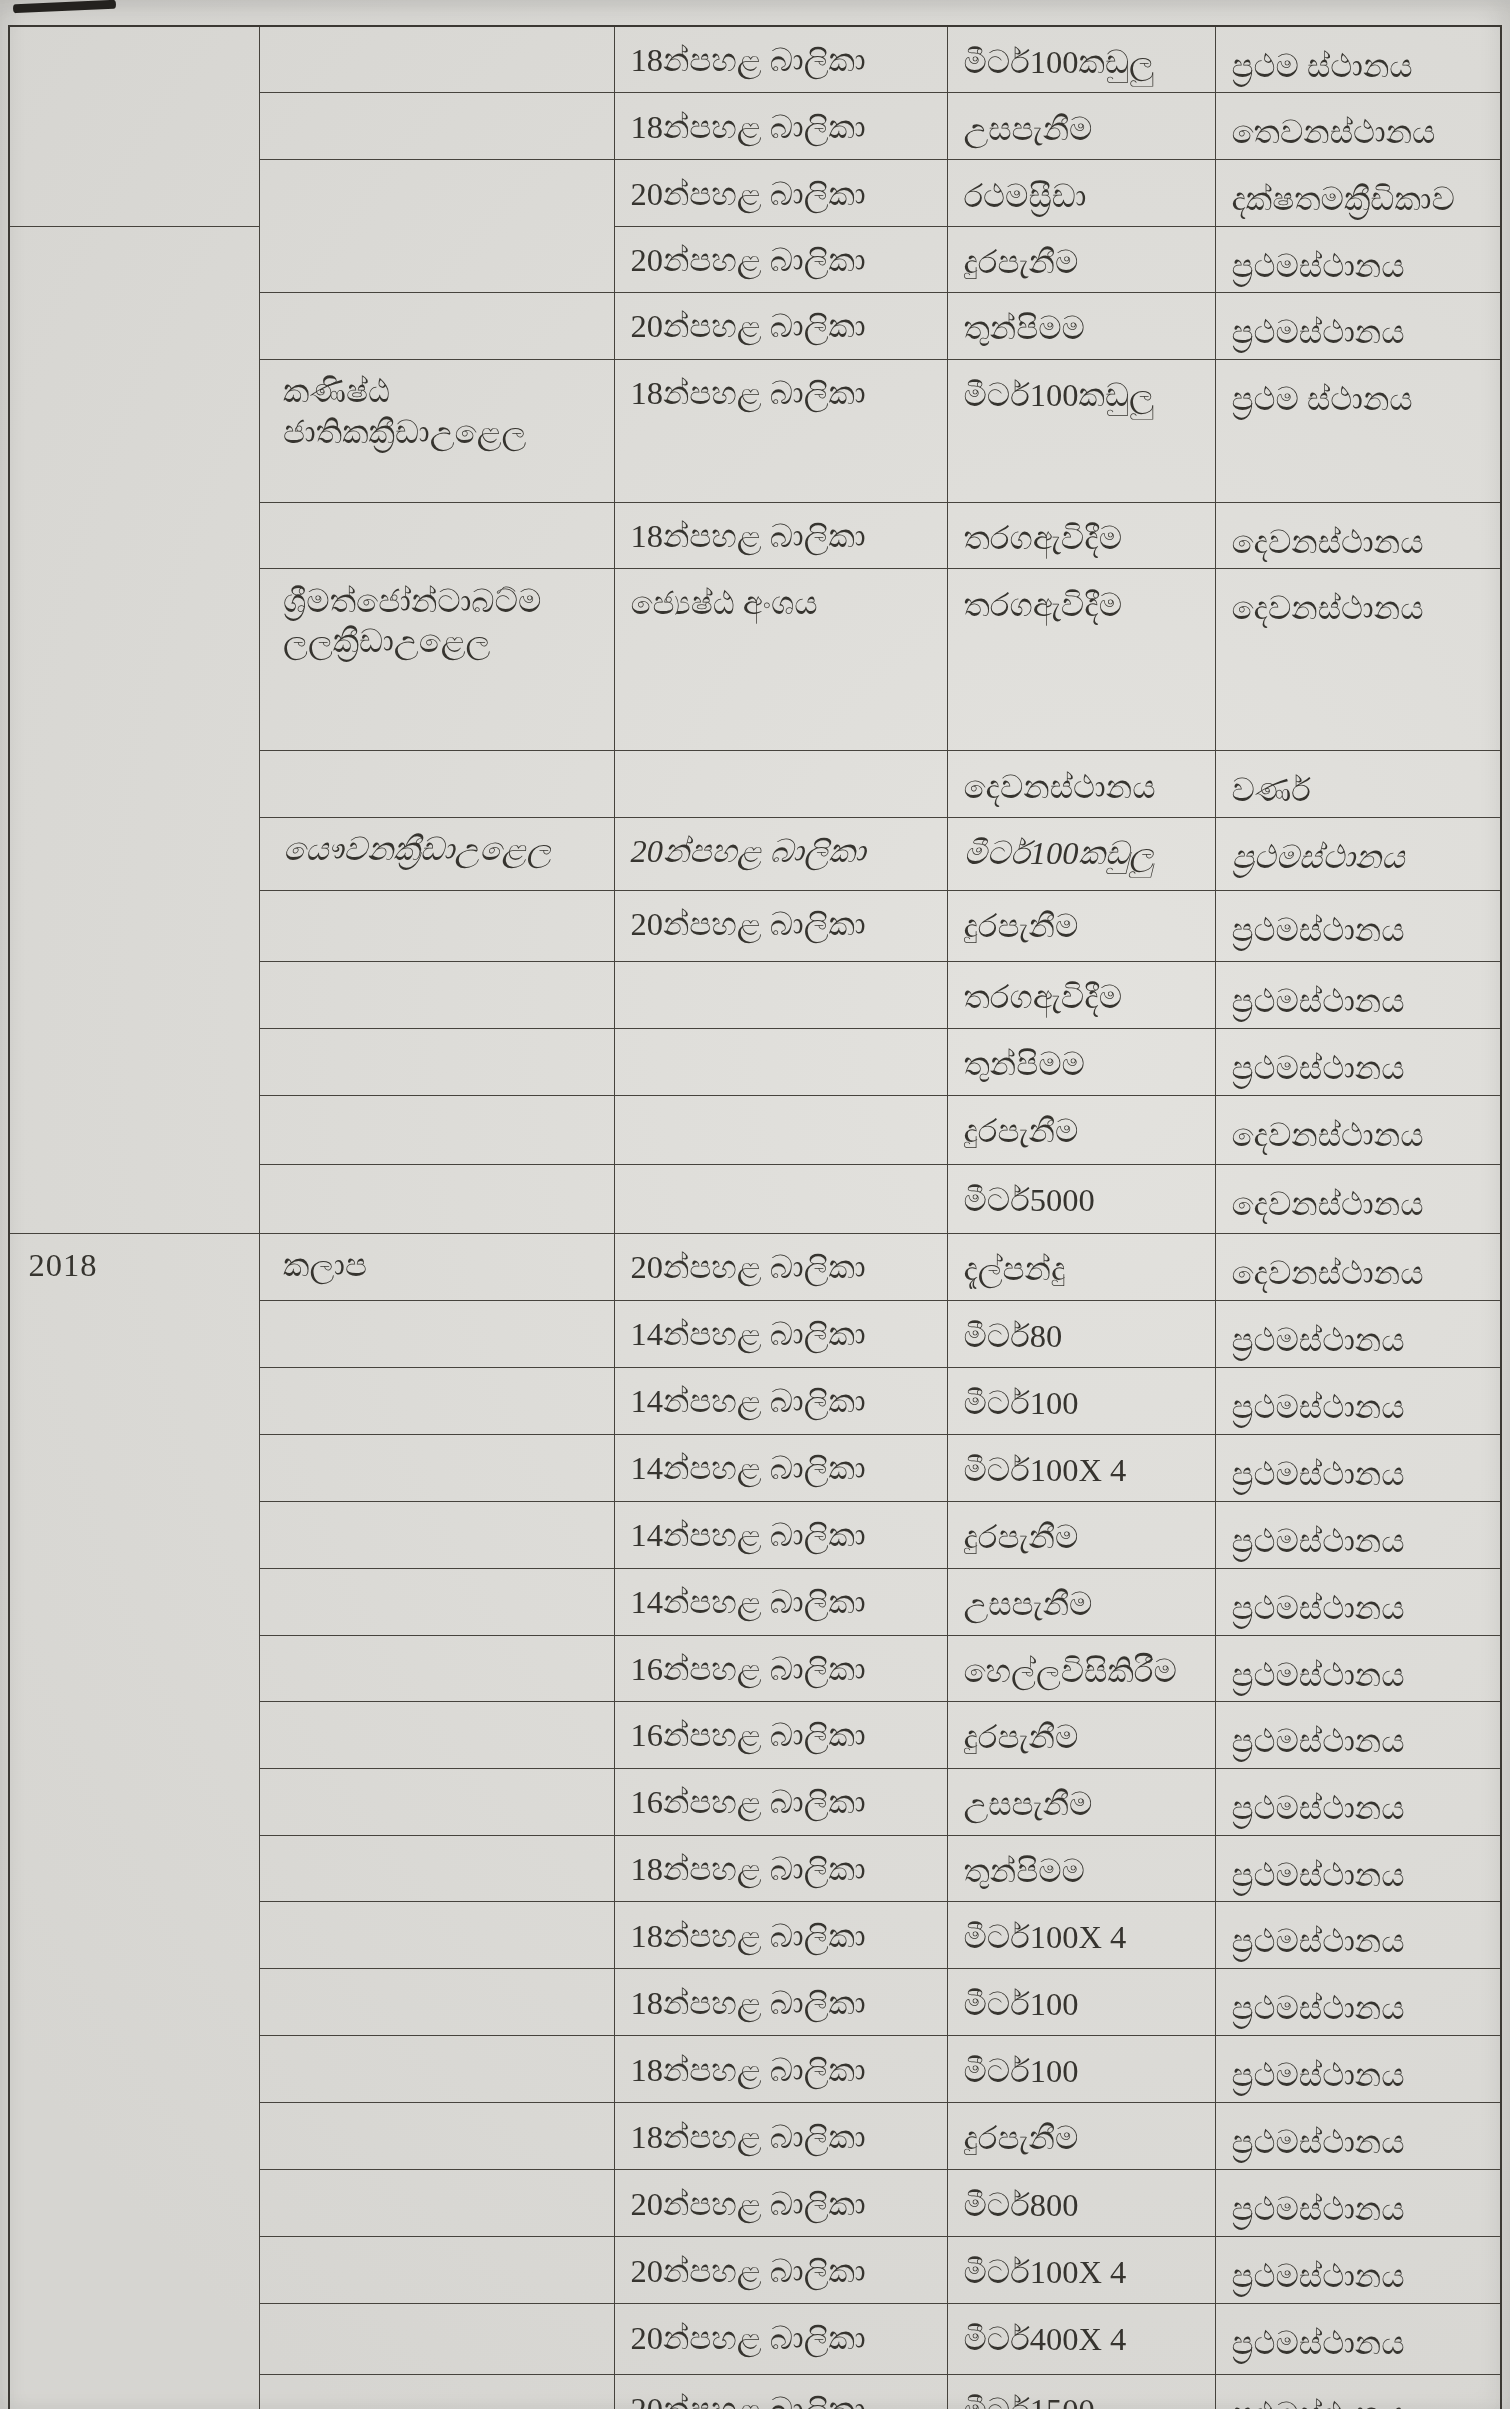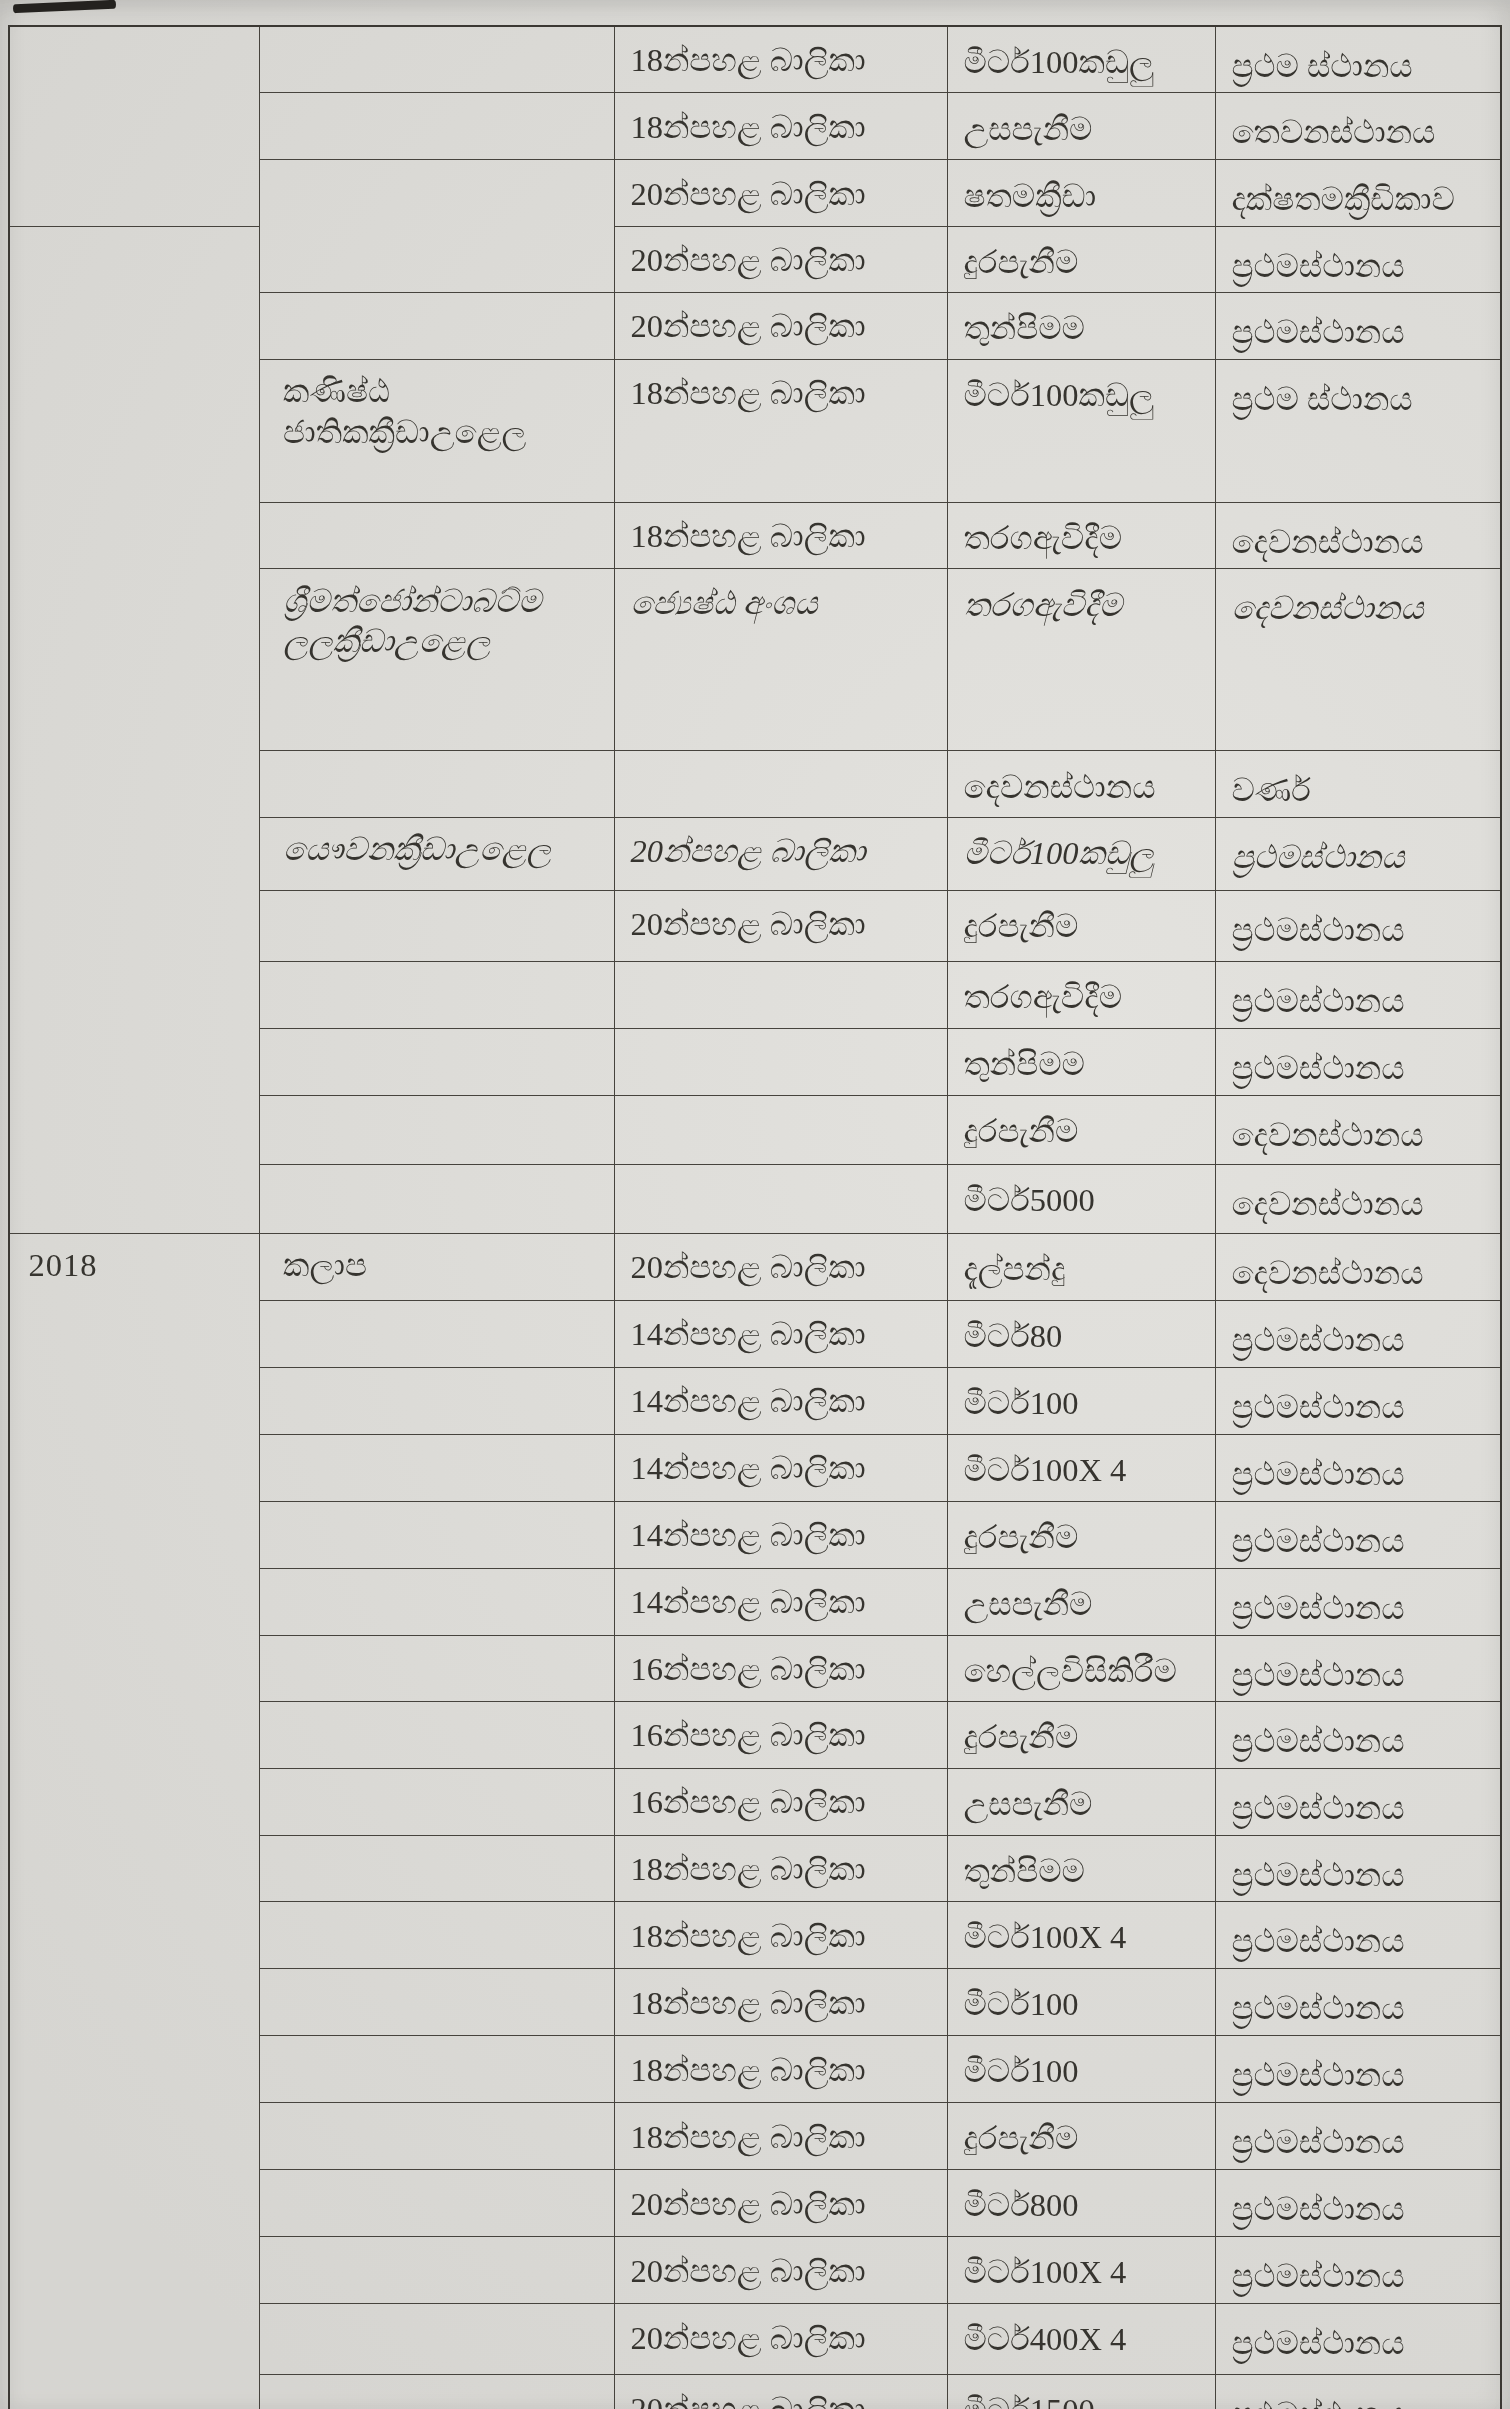--- a/index.html
+++ b/index.html
@@ -72,21 +72,21 @@
         </tr>
         <tr style="height: 67px;">
           <td class="c-meet"></td>
           <td class="c-age">18න්පහළ බාලිකා</td>
           <td class="c-event">උසපැනීම</td>
           <td class="c-result">තෙවනස්ථානය</td>
         </tr>
         <tr style="height: 54px;">
           <td class="c-meet" rowspan="2"></td>
           <td class="c-age">20න්පහළ බාලිකා</td>
-          <td class="c-event">ෂතමක්‍රීඩා</td>
+          <td class="c-event">රථමස්‍රීඩා</td>
           <td class="c-result">දක්ෂතමක්‍රීඩිකාව</td>
         </tr>
         <tr style="height: 65px;">
           <td class="c-year" rowspan="12"></td>
           <td class="c-age">20න්පහළ බාලිකා</td>
           <td class="c-event">දුරපැනීම</td>
           <td class="c-result">ප්‍රථමස්ථානය</td>
         </tr>
         <tr style="height: 67px;">
           <td class="c-meet"></td>
@@ -100,21 +100,21 @@
           <td class="c-age">18න්පහළ බාලිකා</td>
           <td class="c-event">මීටර්100කඩුලු</td>
           <td class="c-result">ප්‍රථම ස්ථානය</td>
         </tr>
         <tr style="height: 59px;">
           <td class="c-meet"></td>
           <td class="c-age">18න්පහළ බාලිකා</td>
           <td class="c-event">තරගඇවිදීම</td>
           <td class="c-result">දෙවනස්ථානය</td>
         </tr>
-        <tr style="height: 182px; font-style: italic;">
+        <tr style="height: 182px;">
           <td class="c-meet">ශ්‍රීමත්ජෝන්ටාබට්ම
 ලලක්‍රීඩාඋළෙල</td>
           <td class="c-age">ජ්‍යෙෂ්ඨ අංශය</td>
           <td class="c-event">තරගඇවිදීම</td>
           <td class="c-result">දෙවනස්ථානය</td>
         </tr>
         <tr style="height: 57px;">
           <td class="c-meet"></td>
           <td class="c-age"></td>
           <td class="c-event">දෙවනස්ථානය</td>

